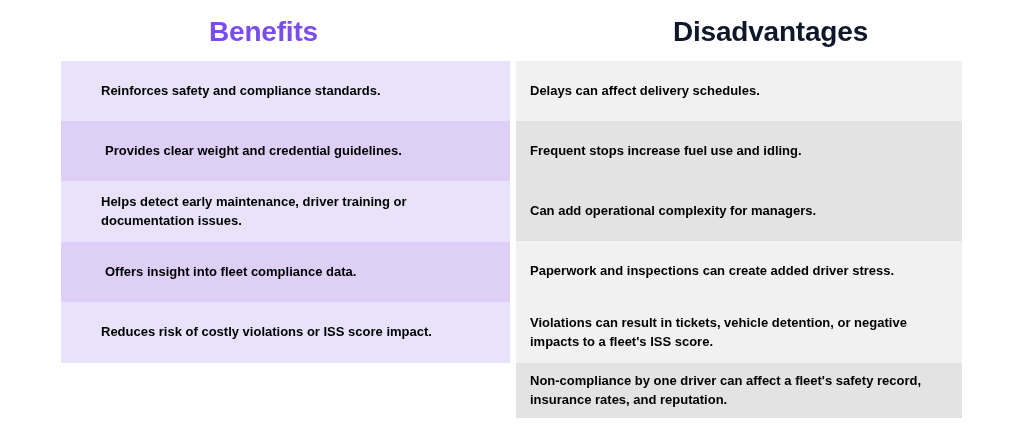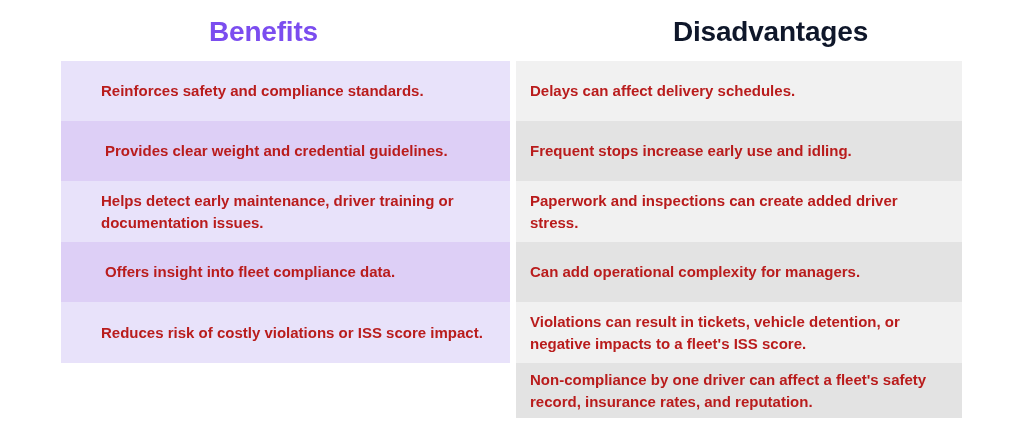--- a/index.html
+++ b/index.html
@@ -60,24 +60,24 @@
     top: 0;
     height: 357px;
   }
   .col-left  { left: 0;   width: 449px; }
   .col-right { left: 455px; width: 446px; }
 
   .cell {
     box-sizing: border-box;
     display: flex;
     align-items: center;
-    font-size: 15px;
+    font-size: 13px;
     font-weight: bold;
     line-height: 1.45;
-    color: #b91c1c;
+    color: #000000;
   }
   .col-left  .cell { padding: 0 18px 0 40px; }
   .col-right .cell { padding: 0 18px 0 14px; }
 
   
   .r0 { height: 60px; }
   .r1 { height: 60px; }
   .r2 { height: 61px; }
   .r3 { height: 60px; align-items: center; }
   .r4 { height: 61px; }
@@ -123,27 +123,27 @@
       <div class="cell r4 even">
         <span class="cell-text">Reduces risk of costly violations or ISS score impact.</span>
       </div>
     </div>
 
     <div class="col col-right">
       <div class="cell r0 even">
         <span class="cell-text">Delays can affect delivery schedules.</span>
       </div>
       <div class="cell r1 odd">
-        <span class="cell-text">Frequent stops increase early use and idling.</span>
+        <span class="cell-text">Frequent stops increase fuel use and idling.</span>
+      </div>
+      <div class="cell r3 odd">
+        <span class="cell-text">Can add operational complexity for managers.</span>
       </div>
       <div class="cell r2 even">
         <span class="cell-text">Paperwork and inspections can create added driver stress.</span>
-      </div>
-      <div class="cell r3 odd">
-        <span class="cell-text">Can add operational complexity for managers.</span>
       </div>
       <div class="cell r4 even">
         <span class="cell-text">Violations can result in tickets, vehicle detention, or negative impacts to a fleet's ISS score.</span>
       </div>
       <div class="cell r5 odd">
         <span class="cell-text">Non-compliance by one driver can affect a fleet's safety record, insurance rates, and reputation.</span>
       </div>
     </div>
 
   </div>

